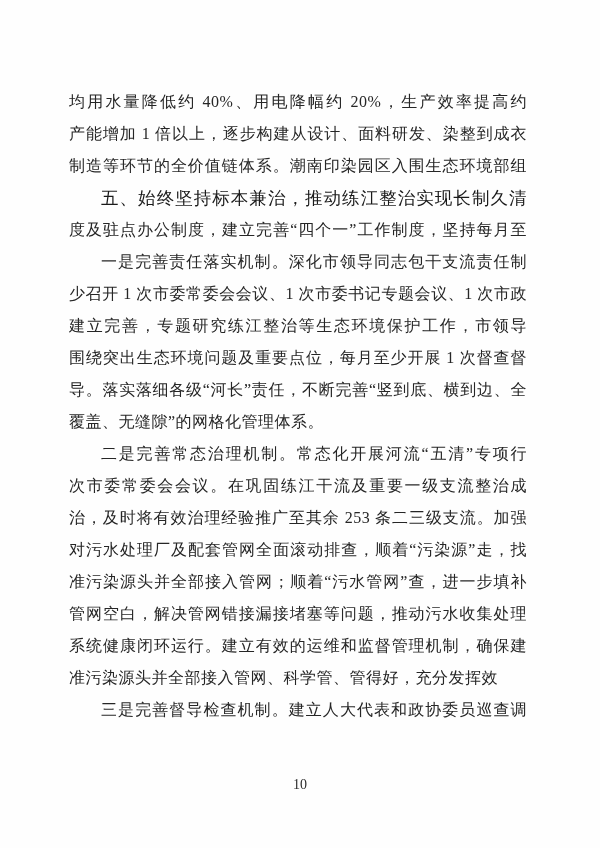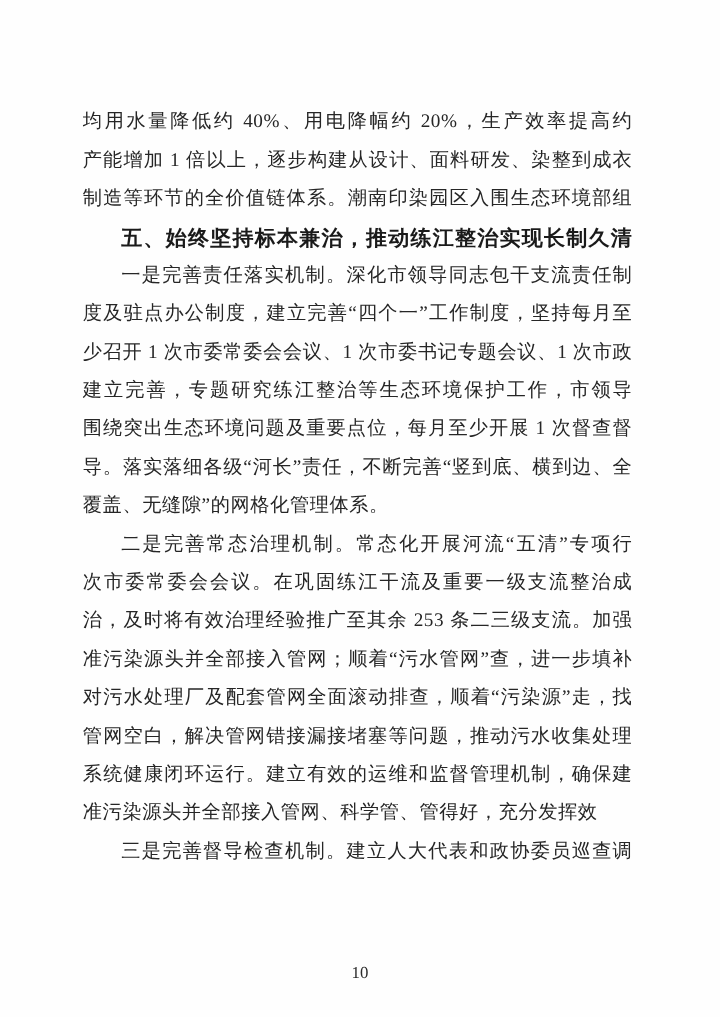--- a/index.html
+++ b/index.html
@@ -29,56 +29,56 @@
     overflow: hidden;
     letter-spacing: 0.5px;
     color: #262626;
   }
   .line.j {
     text-align: justify;
     text-align-last: justify;
   }
   .line.heading {
     font-family: "Liberation Sans", "DejaVu Sans", sans-serif;
-    font-weight: bold;
+    font-weight: normal;
     font-size: 17.5px;
     color: #1a1a1a;
   }
   .page-number {
     position: absolute;
-    top: 801px;
+    top: 774px;
     left: 0;
     width: 100%;
     text-align: center;
     font-size: 14px;
     line-height: 22px;
     color: #2b2b2b;
     font-family: "Liberation Serif", "DejaVu Serif", serif;
   }
 </style>
 </head>
 <body>
 
 <div class="page">
   <div class="text-block" id="text-block">
       <div class="line j">均用水量降低约 40%、用电降幅约 20%，生产效率提高约 25%、</div>
       <div class="line j">产能增加 1 倍以上，逐步构建从设计、面料研发、染整到成衣</div>
       <div class="line j">制造等环节的全价值链体系。潮南印染园区入围生态环境部组</div>
       <div class="line j heading" style="text-indent: 32px;">五、始终坚持标本兼治，推动练江整治实现长制久清</div>
+      <div class="line j">度及驻点办公制度，建立完善“四个一”工作制度，坚持每月至</div>
       <div class="line j" style="text-indent: 32px;">一是完善责任落实机制。深化市领导同志包干支流责任制</div>
-      <div class="line j">度及驻点办公制度，建立完善“四个一”工作制度，坚持每月至</div>
       <div class="line j">少召开 1 次市委常委会会议、1 次市委书记专题会议、1 次市政</div>
       <div class="line j">建立完善，专题研究练江整治等生态环境保护工作，市领导</div>
       <div class="line j">围绕突出生态环境问题及重要点位，每月至少开展 1 次督查督</div>
       <div class="line j">导。落实落细各级“河长”责任，不断完善“竖到底、横到边、全</div>
       <div class="line">覆盖、无缝隙”的网格化管理体系。</div>
       <div class="line j" style="text-indent: 32px;">二是完善常态治理机制。常态化开展河流“五清”专项行动，</div>
       <div class="line j">次市委常委会会议。在巩固练江干流及重要一级支流整治成</div>
       <div class="line j">治，及时将有效治理经验推广至其余 253 条二三级支流。加强</div>
+      <div class="line j">对污水处理厂及配套管网全面滚动排查，顺着“污染源”走，找</div>
       <div class="line j">准污染源头并全部接入管网；顺着“污水管网”查，进一步填补</div>
-      <div class="line j">对污水处理厂及配套管网全面滚动排查，顺着“污染源”走，找</div>
       <div class="line j">管网空白，解决管网错接漏接堵塞等问题，推动污水收集处理</div>
       <div class="line j">系统健康闭环运行。建立有效的运维和监督管理机制，确保建</div>
       <div class="line">准污染源头并全部接入管网、科学管、管得好，充分发挥效益。</div>
       <div class="line j" style="text-indent: 32px;">三是完善督导检查机制。建立人大代表和政协委员巡查调</div>
     </div>
   <div class="page-number">10</div>
 </div>
 
 </body></html>

